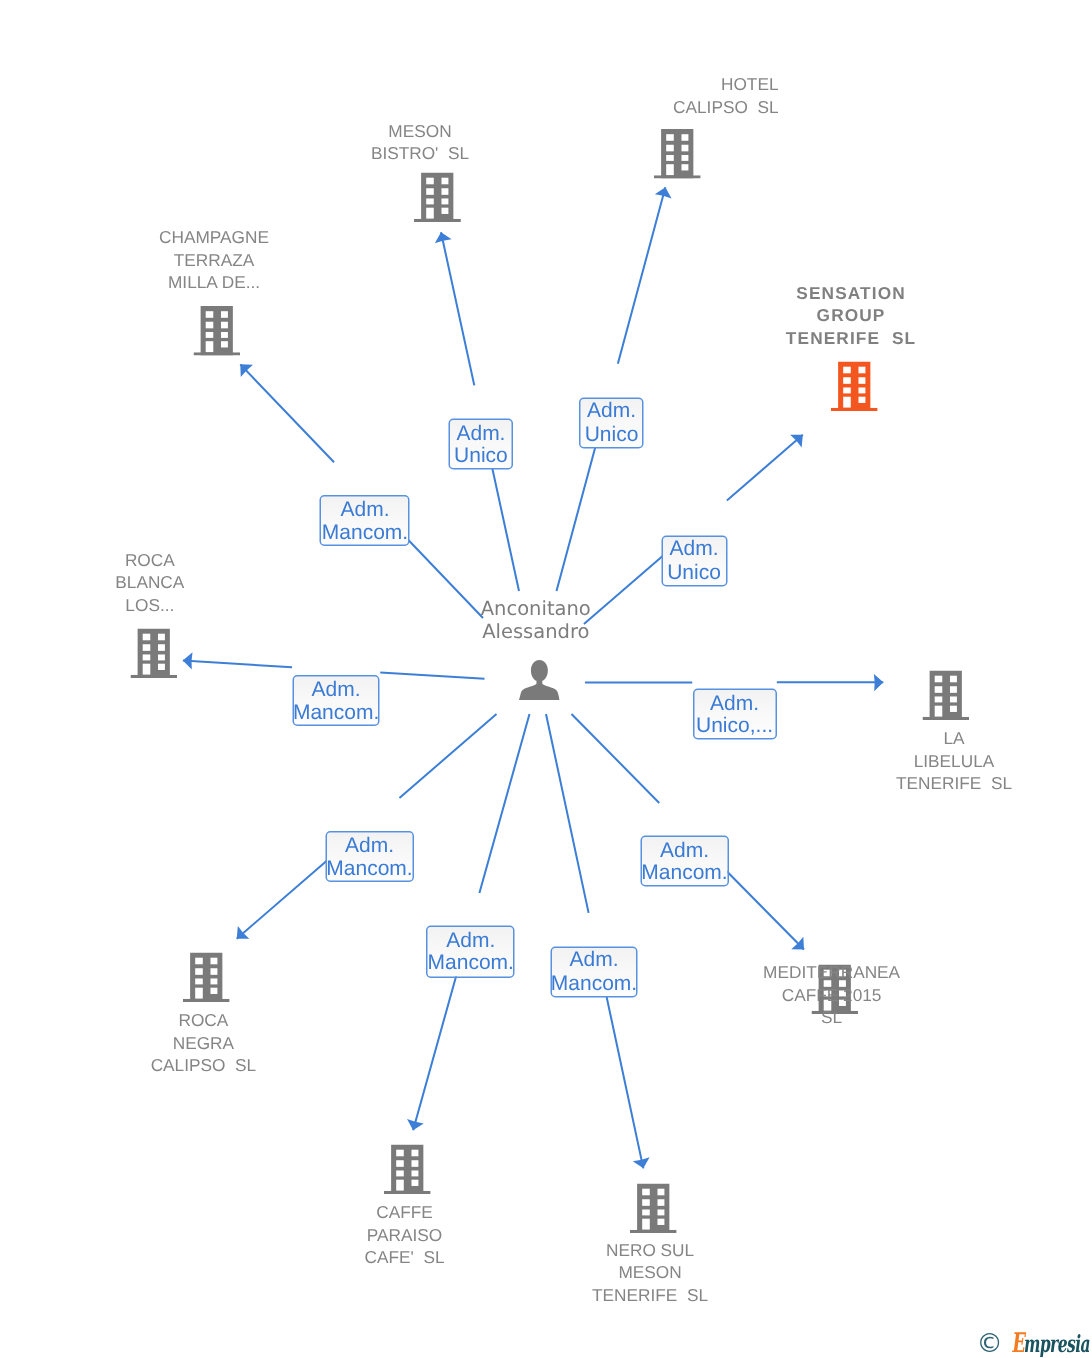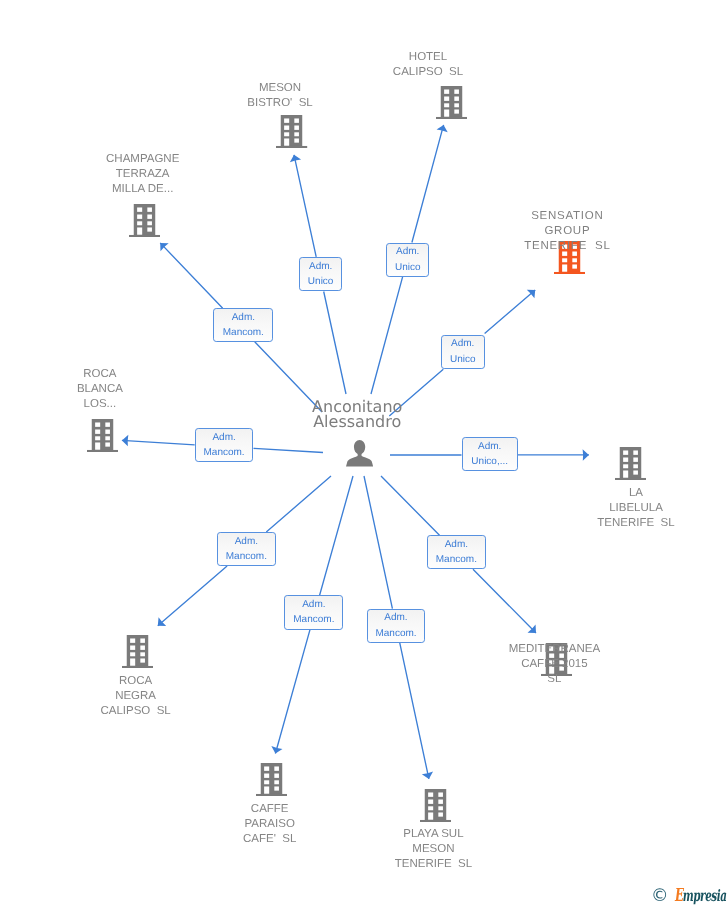--- a/index.html
+++ b/index.html
@@ -3,28 +3,28 @@
 <meta charset="utf-8">
 <title>Empresia network graph</title>
 <style>
   html,body{margin:0;padding:0;background:#ffffff;}
   body{width:728px;height:905px;overflow:hidden;font-family:"Liberation Sans",sans-serif;
        -webkit-font-smoothing:antialiased;text-rendering:geometricPrecision;}
   #stage{position:relative;width:728px;height:905px;background:#fff;}
   svg.graph{position:absolute;left:0;top:0;width:728px;height:905px;overflow:visible;}
   .nodelabel{position:absolute;text-align:center;color:#858585;font-size:11.5px;line-height:15px;
              font-family:"Liberation Sans",sans-serif;white-space:pre;}
-  .nodelabel.hl{font-weight:normal;letter-spacing:0.75px;color:#808080;text-indent:0.75px;margin-top:20px;}
-  .personlabel{position:absolute;text-align:center;color:#7d7d7d;font-size:16px;line-height:15px;
+  .nodelabel.hl{font-weight:bold;letter-spacing:0.75px;color:#808080;text-indent:0.75px;}
+  .personlabel{position:absolute;text-align:center;color:#7d7d7d;font-size:13px;line-height:15px;
              font-family:"DejaVu Sans",sans-serif;white-space:pre;}
   .edgelabel{position:absolute;box-sizing:border-box;border:1.4px solid #5791e0;border-radius:3.2px;
              background:linear-gradient(180deg,#f2f2f2 0%,#f8f8f8 45%,#fdfdfd 100%);
-             color:#3a7bd5;font-size:10px;line-height:15.4px;text-align:center;
+             color:#3a7bd5;font-size:14px;line-height:15.4px;text-align:center;
              font-family:"Liberation Sans",sans-serif;
-             display:flex;flex-direction:column;align-items:center;justify-content:center;}
+             display:flex;flex-direction:column;align-items:center;justify-content:center;margin-top:22px;}
   .wm{position:absolute;left:651px;top:885px;display:flex;align-items:baseline;height:18px;}
   .wm .c{color:#2b6274;font-size:17.5px;line-height:17px;font-family:"DejaVu Sans",sans-serif;
          position:relative;top:0px;}
   .wm .brand{margin-left:6.5px;white-space:nowrap;display:inline-block;
          transform:scaleX(0.655);transform-origin:left center;}
   .wm .e{color:#f47b20;font-size:18px;font-style:italic;font-weight:700;
          font-family:"DejaVu Serif",serif;letter-spacing:-2px;}
   .wm .rest{color:#18535f;font-size:15.8px;font-style:italic;font-weight:700;
          font-family:"DejaVu Serif",serif;letter-spacing:-0.6px;}
 </style>
@@ -226,27 +226,27 @@
       C1.2 21.7 1.6 20.3 3.6 19.2
       C6.4 17.7 10.6 17.1 11.65 15.8
       L11.65 13.9
       C10.05 13.3 7.95 10.8 7.95 7.0
       C7.95 3.0 10.45 0 13.6 0 Z"></path>
   </svg></div>
     </div>
   <div id="labels">
       <div class="nodelabel" style="left: 80.7px; top: 152.1px; width: 124px;"><div>CHAMPAGNE</div><div>TERRAZA</div><div>MILLA DE...</div></div>
       <div class="nodelabel" style="left: 218px; top: 81.2px; width: 124px;"><div>MESON</div><div>BISTRO'  SL</div></div>
-      <div class="nodelabel" style="left: 366px; top: 49.6px; width: 124px;"><div>HOTEL</div><div>CALIPSO  SL</div></div>
+      <div class="nodelabel" style="left: 395px; top: 49.6px; width: 124px; text-align: right;"><div>HOTEL</div><div>CALIPSO  SL</div></div>
       <div class="nodelabel hl" style="left: 505px; top: 189.2px; width: 124px;"><div>SENSATION</div><div>GROUP</div><div>TENERIFE  SL</div></div>
       <div class="nodelabel" style="left: 37.9px; top: 367.3px; width: 124px;"><div>ROCA</div><div>BLANCA</div><div>LOS...</div></div>
       <div class="nodelabel" style="left: 574px; top: 485.7px; width: 124px;"><div>LA</div><div>LIBELULA</div><div>TENERIFE  SL</div></div>
       <div class="nodelabel" style="left: 73.6px; top: 674px; width: 124px;"><div>ROCA</div><div>NEGRA</div><div>CALIPSO  SL</div></div>
       <div class="nodelabel" style="left: 207.7px; top: 801.6px; width: 124px;"><div>CAFFE</div><div>PARAISO</div><div>CAFE'  SL</div></div>
-      <div class="nodelabel" style="left: 371.4px; top: 827.3px; width: 124px;"><div>PLAYA SUL</div><div>MESON</div><div>TENERIFE  SL</div></div>
+      <div class="nodelabel" style="left: 371.4px; top: 827.3px; width: 124px;"><div>NERO SUL</div><div>MESON</div><div>TENERIFE  SL</div></div>
       <div class="nodelabel" style="left: 492.4px; top: 642px; width: 124px;"><div>MEDITERRANEA</div><div>CAFFE 2015</div><div>SL</div></div>
       <div class="personlabel" style="left: 297.2px; top: 398.9px; width: 120px;"><div>Anconitano</div><div>Alessandro</div></div>
     </div>
   <div id="edgelabels">
       <div class="edgelabel" style="left: 213.4px; top: 308.2px; width: 59.9px; height: 33.5px;">
         <div>Adm.</div>
         <div>Mancom.</div>
       </div>
       <div class="edgelabel" style="left: 298.8px; top: 256.9px; width: 43.7px; height: 34.6px;">
         <div>Adm.</div>

